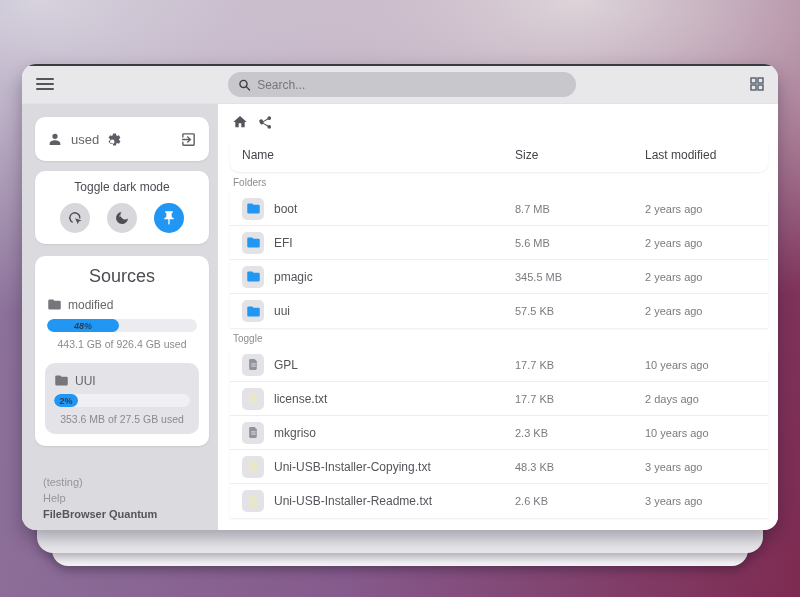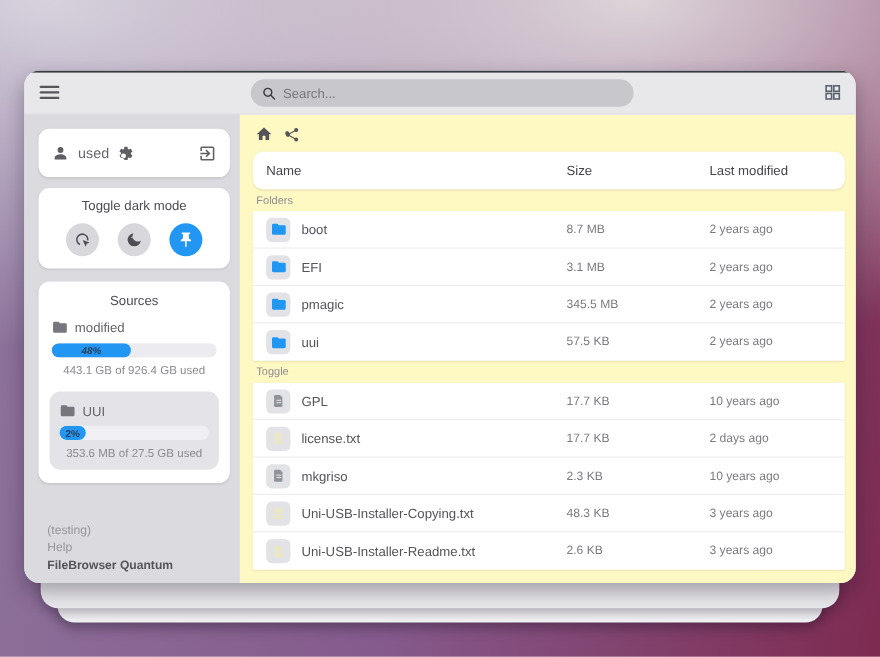--- a/index.html
+++ b/index.html
@@ -43,36 +43,36 @@
   .admin-name { font-size:13px; color:#66656b; }
   .admin-spacer { flex:1; }
   .toggle-card { margin:10px 9px 0 13px; padding:9px 10px 11px; }
   .toggle-title { text-align:center; font-size:12px; color:#4d4c52; margin-bottom:9px; }
   .toggle-row { display:flex; justify-content:center; gap:17px; }
   .cbtn { width:30px; height:30px; border-radius:50%; background:#d8d7db; border:none;
     display:flex; align-items:center; justify-content:center; cursor:pointer; }
   .cbtn.active { background:#2196f3; }
 
   .sources-card { margin:12px 9px 0 13px; padding:10px 10px 12px; }
-  .sources-title { text-align:center; font-size:12px; color:#4d4c52; margin-bottom:10px; }
+  .sources-title { text-align:center; font-size:18px; color:#4d4c52; margin-bottom:10px; }
   .src-name { display:flex; align-items:center; gap:6px; font-size:12px; color:#66656b; margin:2px 0 7px 2px; }
   .track { height:13px; background:#ececf0; border-radius:7px; overflow:hidden; margin:0 2px; }
   .fill { height:13px; background:#2196f3; border-radius:7px; min-width:24px;
     display:flex; align-items:center; justify-content:center;
     font-size:9px; color:#2c3e55; font-weight:bold; }
   .usage { text-align:center; font-size:10.5px; color:#8b8a90; margin-top:6px; }
   .uui-box { background:#e4e3e8; border-radius:10px; margin-top:13px; padding:8px 7px 9px; }
   .uui-box .src-name { margin-bottom:6px; }
   .uui-box .track { background:#f0eff3; }
 
   .side-footer { position:absolute; left:21px; bottom:8px; font-size:11px; line-height:16px; }
   .side-footer .muted { color:#96959b; cursor:pointer; }
   .side-footer .brand { color:#55545a; font-weight:bold; }
 
-  .main { flex:1; background:#fef9c3; padding:7px 10px 0 12px; overflow:hidden; }
+  .main { flex:1; background:#ffffff; padding:7px 10px 0 12px; overflow:hidden; }
   .crumbs { display:flex; align-items:center; gap:10px; padding:3px 0 8px 2px; }
   .crumbs svg { cursor:pointer; }
 
   .grid { display:grid; grid-template-columns:273px 130px 1fr; align-items:center; padding:0 12px; }
   .header-card { height:34px; border-radius:9px; margin-bottom:2px; }
   .header-card .hcell { font-size:12px; color:#45444a; cursor:pointer; }
   .sec-label { font-size:10px; color:#8d8c92; margin:5px 0 4px 3px; }
   .rows-card { border-radius:1px; overflow:hidden; margin-bottom:2px; }
   .row { height:34px; border-bottom:1px solid #ededf0; cursor:pointer; }
   .row:last-child { border-bottom:none; }
@@ -222,21 +222,21 @@
             </div>
             <div class="row grid">
               <div class="ncell">
                 <span class="ficon">
                   <svg width="15" height="15" viewBox="0 0 24 24">
                     <path fill="#2196f3" d="M10 4H4a2 2 0 00-2 2v12a2 2 0 002 2h16a2 2 0 002-2V8a2 2 0 00-2-2h-8l-2-2z"></path>
                   </svg>
                 </span>
                 <span class="fname">EFI</span>
               </div>
-              <div class="scell">3.1 MB</div>
+              <div class="scell">5.6 MB</div>
               <div class="dcell">2 years ago</div>
             </div>
             <div class="row grid">
               <div class="ncell">
                 <span class="ficon">
                   <svg width="15" height="15" viewBox="0 0 24 24">
                     <path fill="#2196f3" d="M10 4H4a2 2 0 00-2 2v12a2 2 0 002 2h16a2 2 0 002-2V8a2 2 0 00-2-2h-8l-2-2z"></path>
                   </svg>
                 </span>
                 <span class="fname">pmagic</span>

